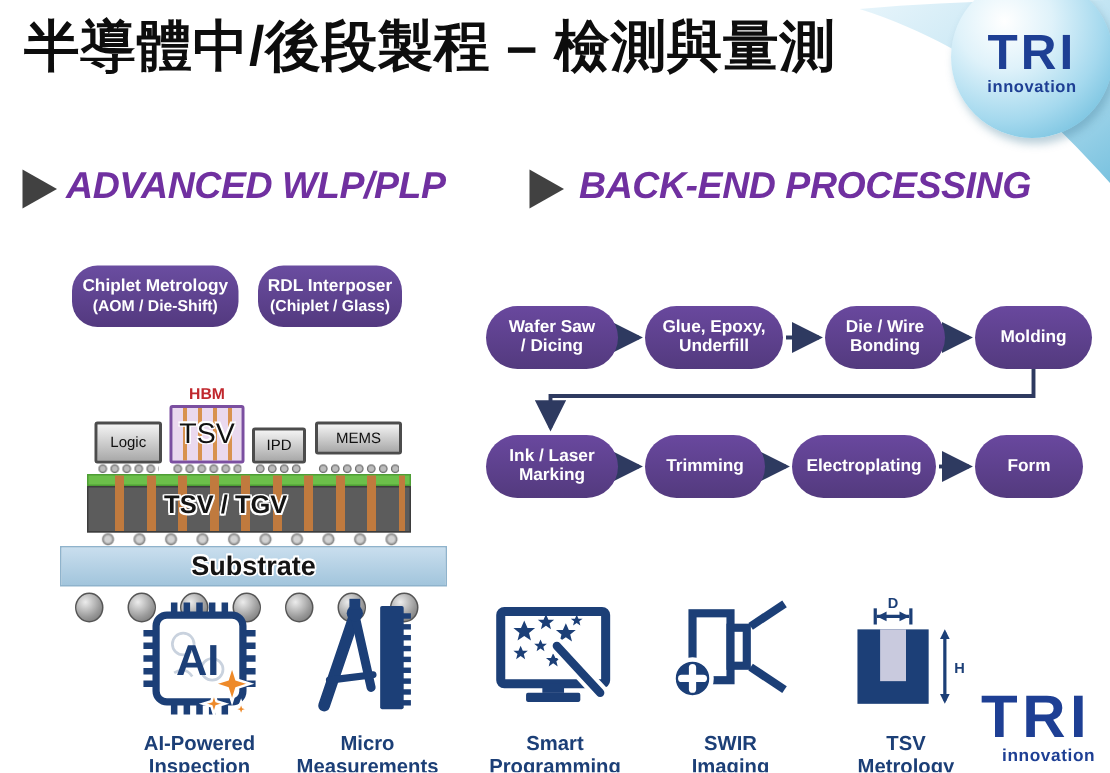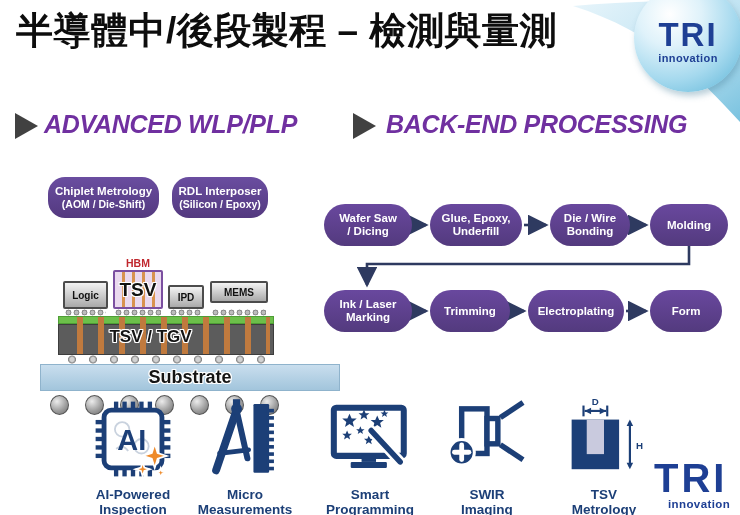--- a/index.html
+++ b/index.html
@@ -23,35 +23,35 @@
   
   .badge { position:absolute; background:linear-gradient(180deg,#6a4da0,#53397f); border-radius:17px; color:#fff; text-align:center;
     display:flex; flex-direction:column; justify-content:center; padding:2px 4px; }
   .badge .t { font-size:11.5px; font-weight:700; line-height:1.15; }
   .badge .s { font-size:10.5px; font-weight:700; line-height:1.15; }
 
   
   .diagram { position:absolute; left:36px; top:228px; width:272px; height:158px;margin-top:28px; }
   .hbm-label { position:absolute; left:77px; top:1px; width:50px; text-align:center; font-size:10.5px; font-weight:700; color:#c0272d; }
   .chip { position:absolute; background:linear-gradient(180deg,#f3f3f3,#a9a9a9); border:2px solid #4c4c4c; border-radius:2px;
-    display:flex; align-items:center; justify-content:center; font-weight:700; font-size:10px; color:#111; z-index:2; }
+    display:flex; align-items:center; justify-content:center; font-weight:400; font-size:10px; color:#111; z-index:2; }
   .chip-hbm { border:2px solid #7b4fa0; background:repeating-linear-gradient(90deg,#ead9ee 0 7px,#d8924f 7px 10px);
     font-size:19px; text-shadow:-1px -1px 0 #fff,1px -1px 0 #fff,-1px 1px 0 #fff,1px 1px 0 #fff; }
   .bumps { position:absolute; height:7px; z-index:2;
     background-image:radial-gradient(circle at 3.5px 3.5px,#bdbdbd 1.6px,#6e6e6e 2.6px,rgba(0,0,0,0) 3.2px); background-size:8px 7px; }
   .layer-green { position:absolute; left:22px; top:60px; width:216px; height:8px; background:#6cbf4a; border:1px solid #4e9e35; z-index:1; }
   .interposer { position:absolute; left:22px; top:68px; width:216px; height:31px; background:#5c5c5c; border:1px solid #3d3d3d; z-index:1; }
   .vias { position:absolute; left:26px; top:61px; width:208px; height:37px; z-index:2;
     background:repeating-linear-gradient(90deg,rgba(0,0,0,0) 0 15px,#c07a3e 15px 21px); }
   .interposer-label { position:absolute; left:22px; top:71px; width:185px; text-align:center; z-index:3;
     font-size:17px; font-weight:800; color:#141414;
     text-shadow:-1px -1px 0 #fff,1px -1px 0 #fff,-1px 1px 0 #fff,1px 1px 0 #fff,0 -1px 0 #fff,0 1px 0 #fff,-1px 0 0 #fff,1px 0 0 #fff; }
   .ball-row { position:absolute; left:26px; top:99px; width:210px; height:9px; z-index:2;
     background-image:radial-gradient(circle at 10px 4.5px,#d2d2d2 2px,#868686 3.6px,rgba(0,0,0,0) 4.4px); background-size:21px 9px; }
-  .substrate { position:absolute; left:4px; top:108px; width:300px; height:27px; background:linear-gradient(180deg,#c9deee,#a2c5dc);
+  .substrate { position:absolute; left:4px; top:108px; width:258px; height:27px; background:linear-gradient(180deg,#c9deee,#a2c5dc);
     border:1px solid #8fb3cc; z-index:1; display:flex; align-items:center; justify-content:center; }
   .substrate span { font-size:18px; font-weight:800; color:#141414;
     text-shadow:-1px -1px 0 #fff,1px -1px 0 #fff,-1px 1px 0 #fff,1px 1px 0 #fff,0 -1px 0 #fff,0 1px 0 #fff,-1px 0 0 #fff,1px 0 0 #fff; }
   .bga { position:absolute; width:19px; height:20px; border-radius:50%; top:139px; border:1px solid #555;
     background:radial-gradient(circle at 35% 30%,#ececec,#9a9a9a 60%,#6d6d6d); }
 
   
   .flow { position:absolute; left:322px; top:196px; width:418px; height:148px; }
   .flow-box { position:absolute; height:42px; background:linear-gradient(180deg,#69489e,#533a7e); border-radius:21px; color:#fff;
     display:flex; align-items:center; justify-content:center; text-align:center; font-size:11.5px; font-weight:700; line-height:1.1; z-index:2; }
@@ -93,21 +93,21 @@
   <div class="sec-head" style="left:44px; top:110px;">ADVANCED WLP/PLP</div>
   <div class="sec-tri" style="left:353px; top:113px;"></div>
   <div class="sec-head" style="left:386px; top:110px;">BACK-END PROCESSING</div>
 
   <div class="badge" style="left:48px; top:177px; width:111px; height:41px;">
     <div class="t">Chiplet Metrology</div>
     <div class="s">(AOM / Die-Shift)</div>
   </div>
   <div class="badge" style="left:172px; top:177px; width:96px; height:41px;">
     <div class="t">RDL Interposer</div>
-    <div class="s">(Silicon / Epoxy)</div>
+    <div class="s">(Chiplet / Glass)</div>
   </div>
 
   <div class="diagram">
     <div class="hbm-label">HBM</div>
     <div class="chip" style="left:27px; top:25px; width:45px; height:28px;">Logic</div>
     <div class="chip chip-hbm" style="left:77px; top:14px; width:50px; height:39px;">TSV</div>
     <div class="chip" style="left:132px; top:29px; width:36px; height:24px;">IPD</div>
     <div class="chip" style="left:174px; top:25px; width:58px; height:22px;">MEMS</div>
     <div class="bumps" style="left:29px; top:53px; width:41px;"></div>
     <div class="bumps" style="left:79px; top:53px; width:46px;"></div>

